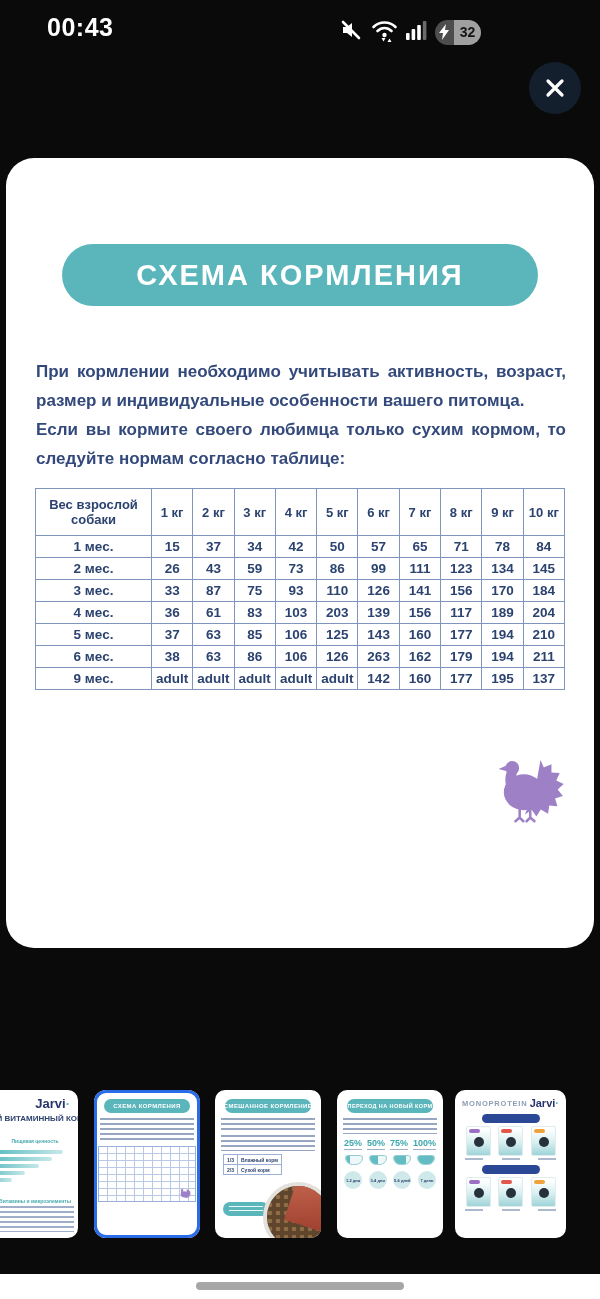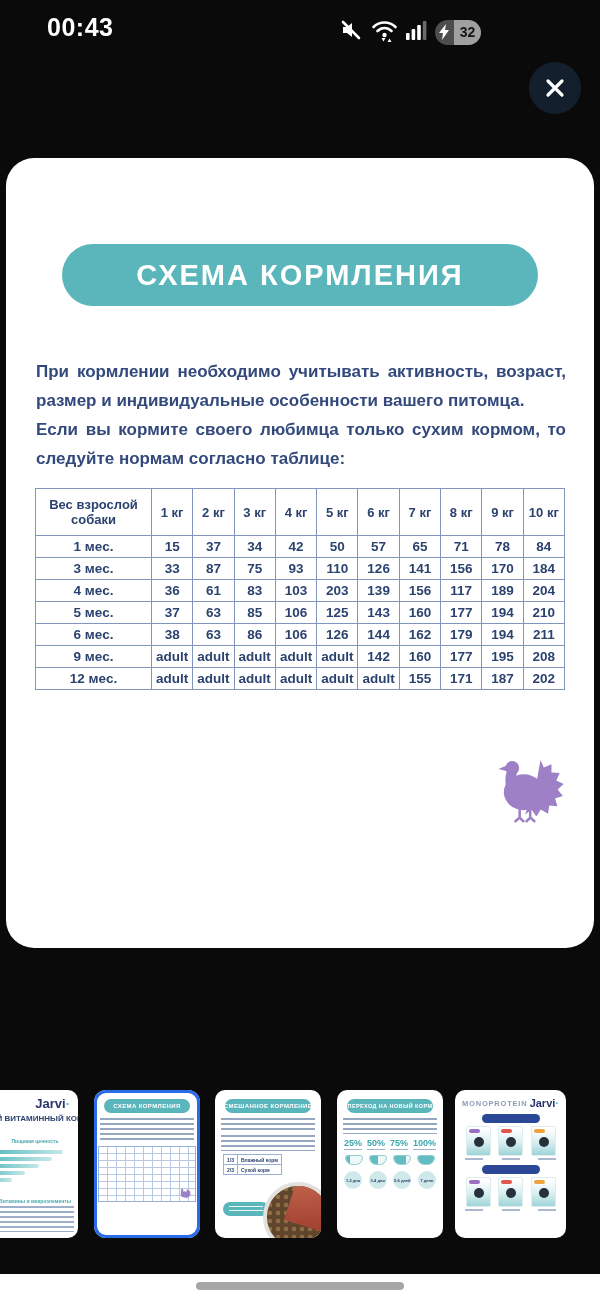--- a/index.html
+++ b/index.html
@@ -166,20 +166,33 @@
               <td>34</td>
               <td>42</td>
               <td>50</td>
               <td>57</td>
               <td>65</td>
               <td>71</td>
               <td>78</td>
               <td>84</td>
             </tr>
             <tr>
+              <td>2 мес.</td>
+              <td>26</td>
+              <td>43</td>
+              <td>59</td>
+              <td>73</td>
+              <td>86</td>
+              <td>99</td>
+              <td>111</td>
+              <td>123</td>
+              <td>134</td>
+              <td>145</td>
+            </tr>
+            <tr>
               <td>3 мес.</td>
               <td>33</td>
               <td>87</td>
               <td>75</td>
               <td>93</td>
               <td>110</td>
               <td>126</td>
               <td>141</td>
               <td>156</td>
               <td>170</td>
@@ -211,51 +224,38 @@
               <td>194</td>
               <td>210</td>
             </tr>
             <tr>
               <td>6 мес.</td>
               <td>38</td>
               <td>63</td>
               <td>86</td>
               <td>106</td>
               <td>126</td>
-              <td>144</td>
+              <td>263</td>
               <td>162</td>
               <td>179</td>
               <td>194</td>
               <td>211</td>
             </tr>
             <tr>
               <td>9 мес.</td>
               <td>adult</td>
               <td>adult</td>
               <td>adult</td>
               <td>adult</td>
               <td>adult</td>
               <td>142</td>
               <td>160</td>
               <td>177</td>
               <td>195</td>
-              <td>208</td>
-            </tr>
-            <tr>
-              <td>12 мес.</td>
-              <td>adult</td>
-              <td>adult</td>
-              <td>adult</td>
-              <td>adult</td>
-              <td>adult</td>
-              <td>adult</td>
-              <td>155</td>
-              <td>171</td>
-              <td>187</td>
-              <td>202</td>
+              <td>137</td>
             </tr>
           </tbody>
       </table>
     </div>
 
     <svg class="turkey" viewBox="0 0 72 72">
       <g fill="#9d80c6">
         <path d="M49.7 9.5 L52.9 16.5 60.1 13.6 60.1 21.4 67.9 21.7 64.7 28.8 71.7 32.2 66 37.5 70.9 43.6 63.5 45.9 65.8 53.3 58 52.6 56.9 60.3 50 56.4 45.8 63 41.4 56.6 35 61.1 45 36 Z"></path>
         <ellipse cx="34" cy="40" rx="19" ry="17"></ellipse>
         <path d="M24 44 C16 38 15 28 18 20 C20 13 27 12 28 17 C29 21 26 24 25 28 C24 34 26 40 31 45 Z"></path>

